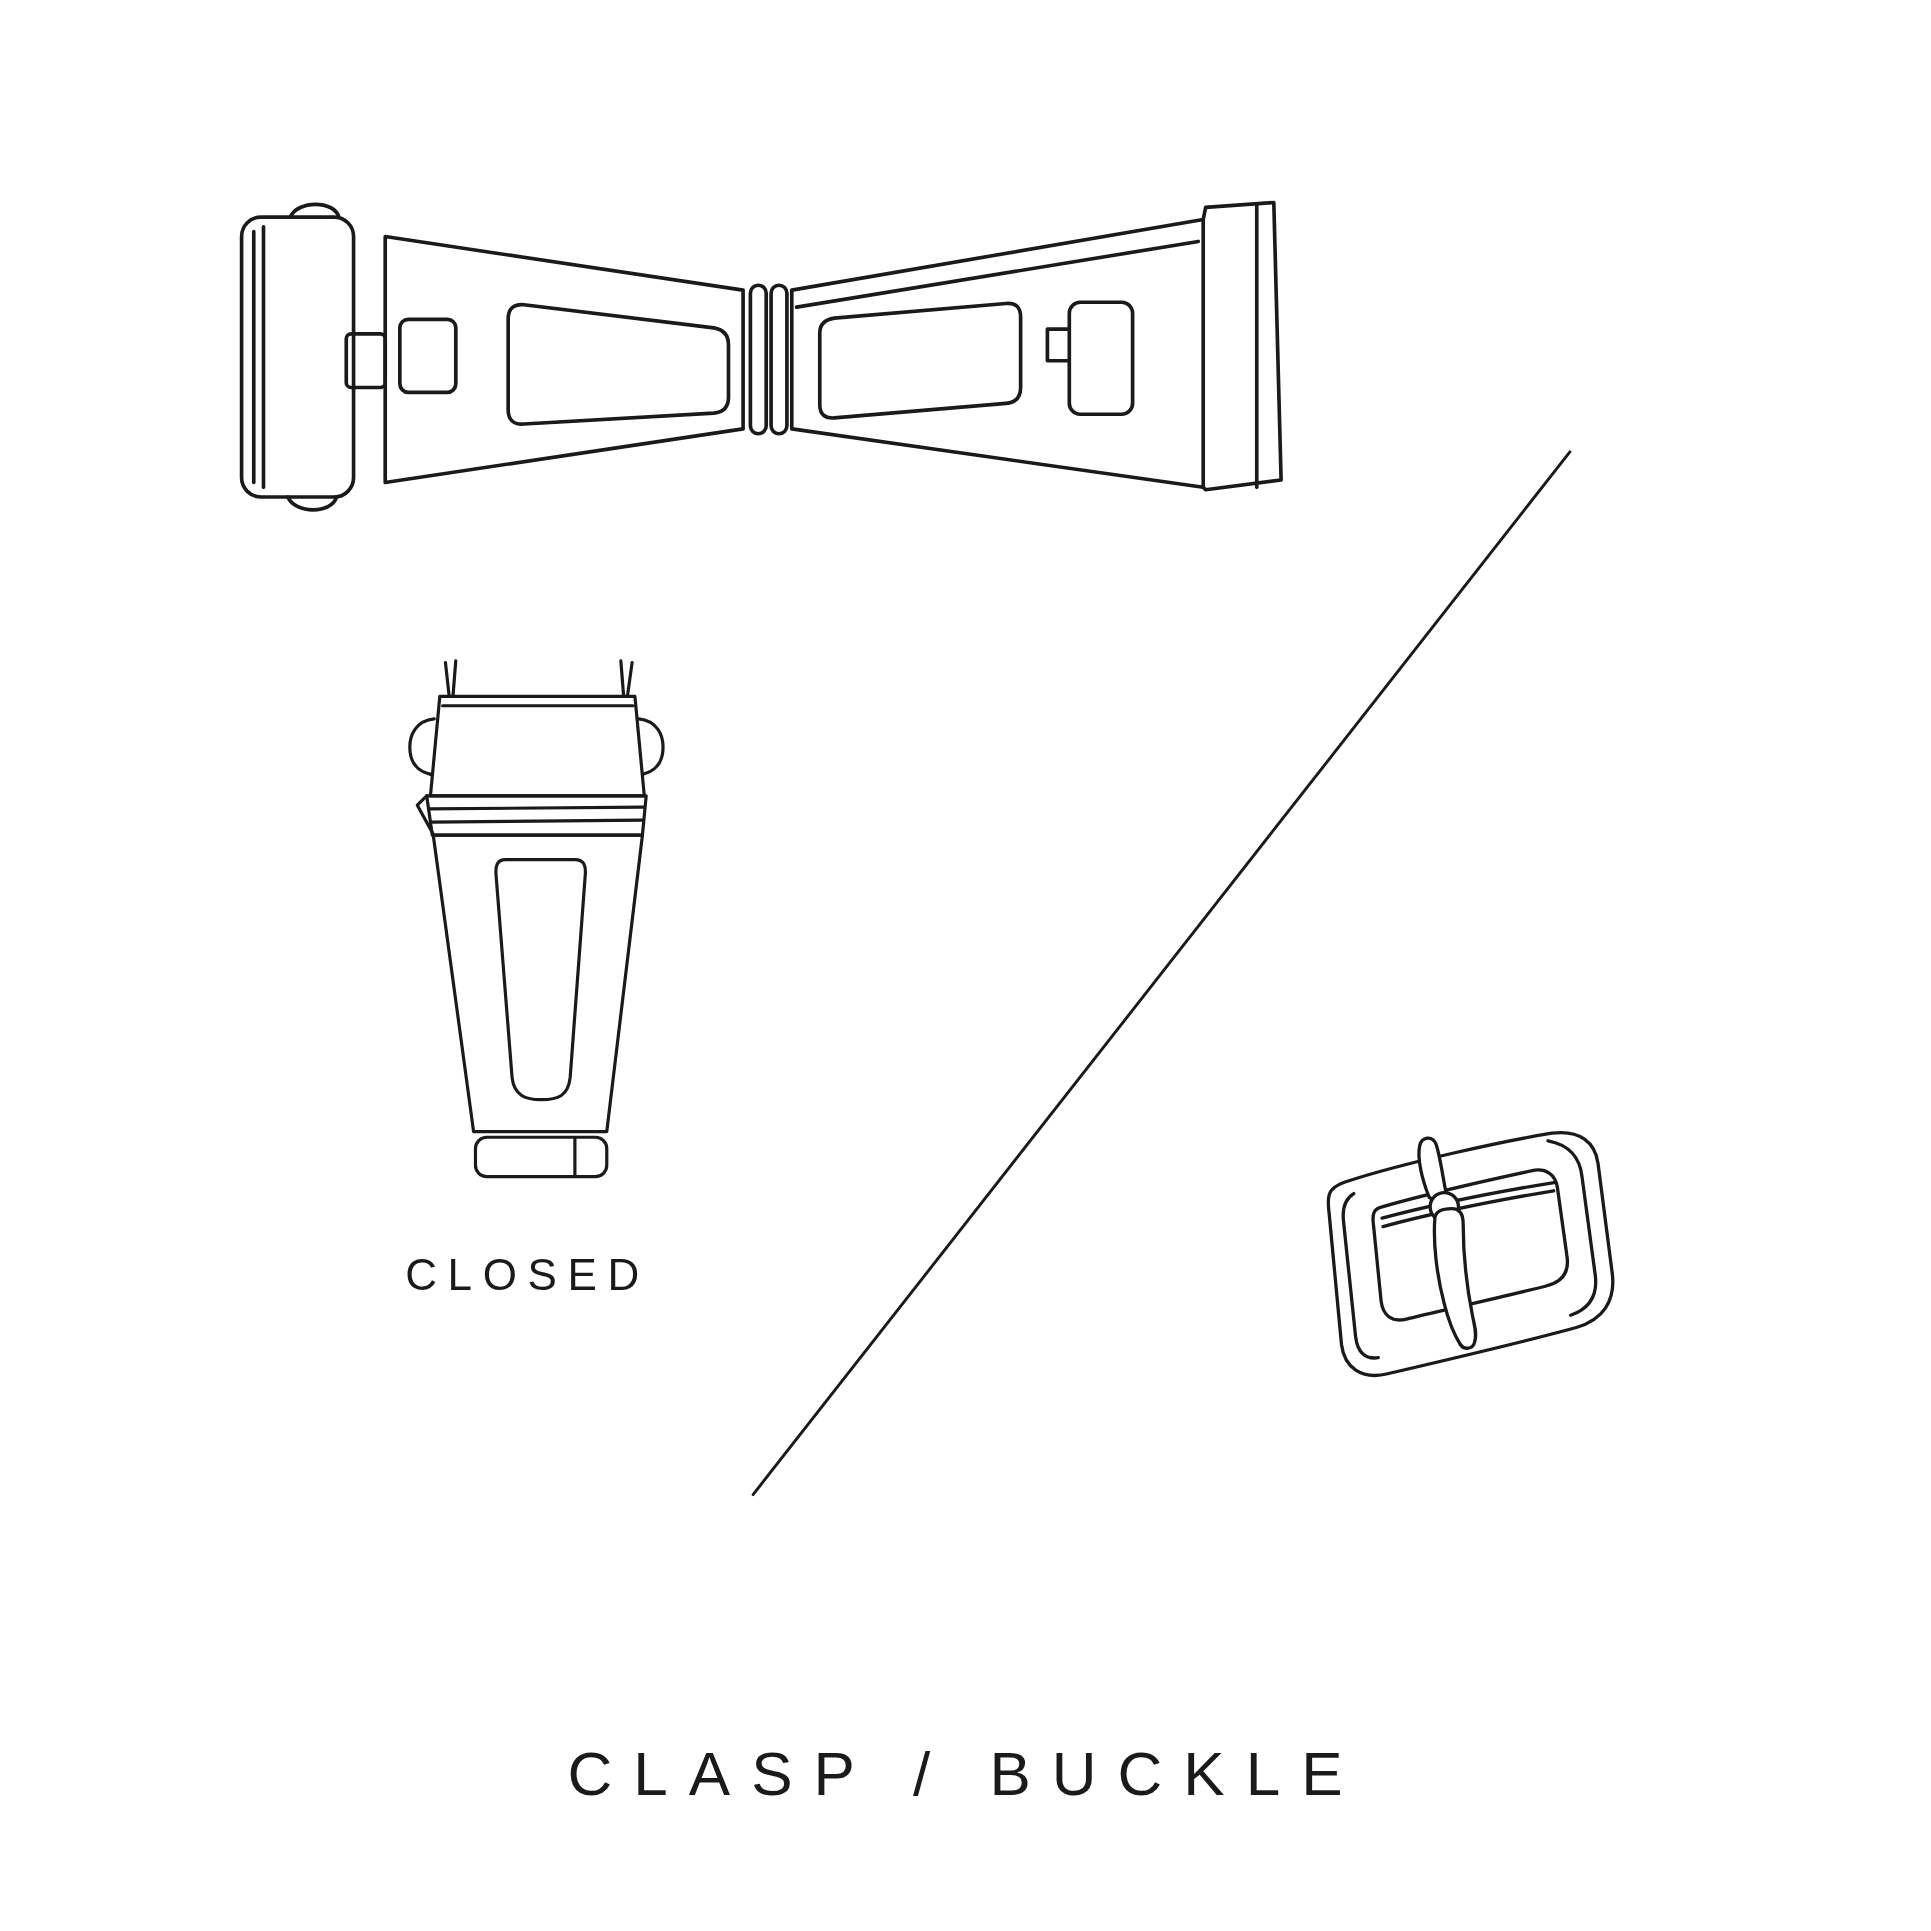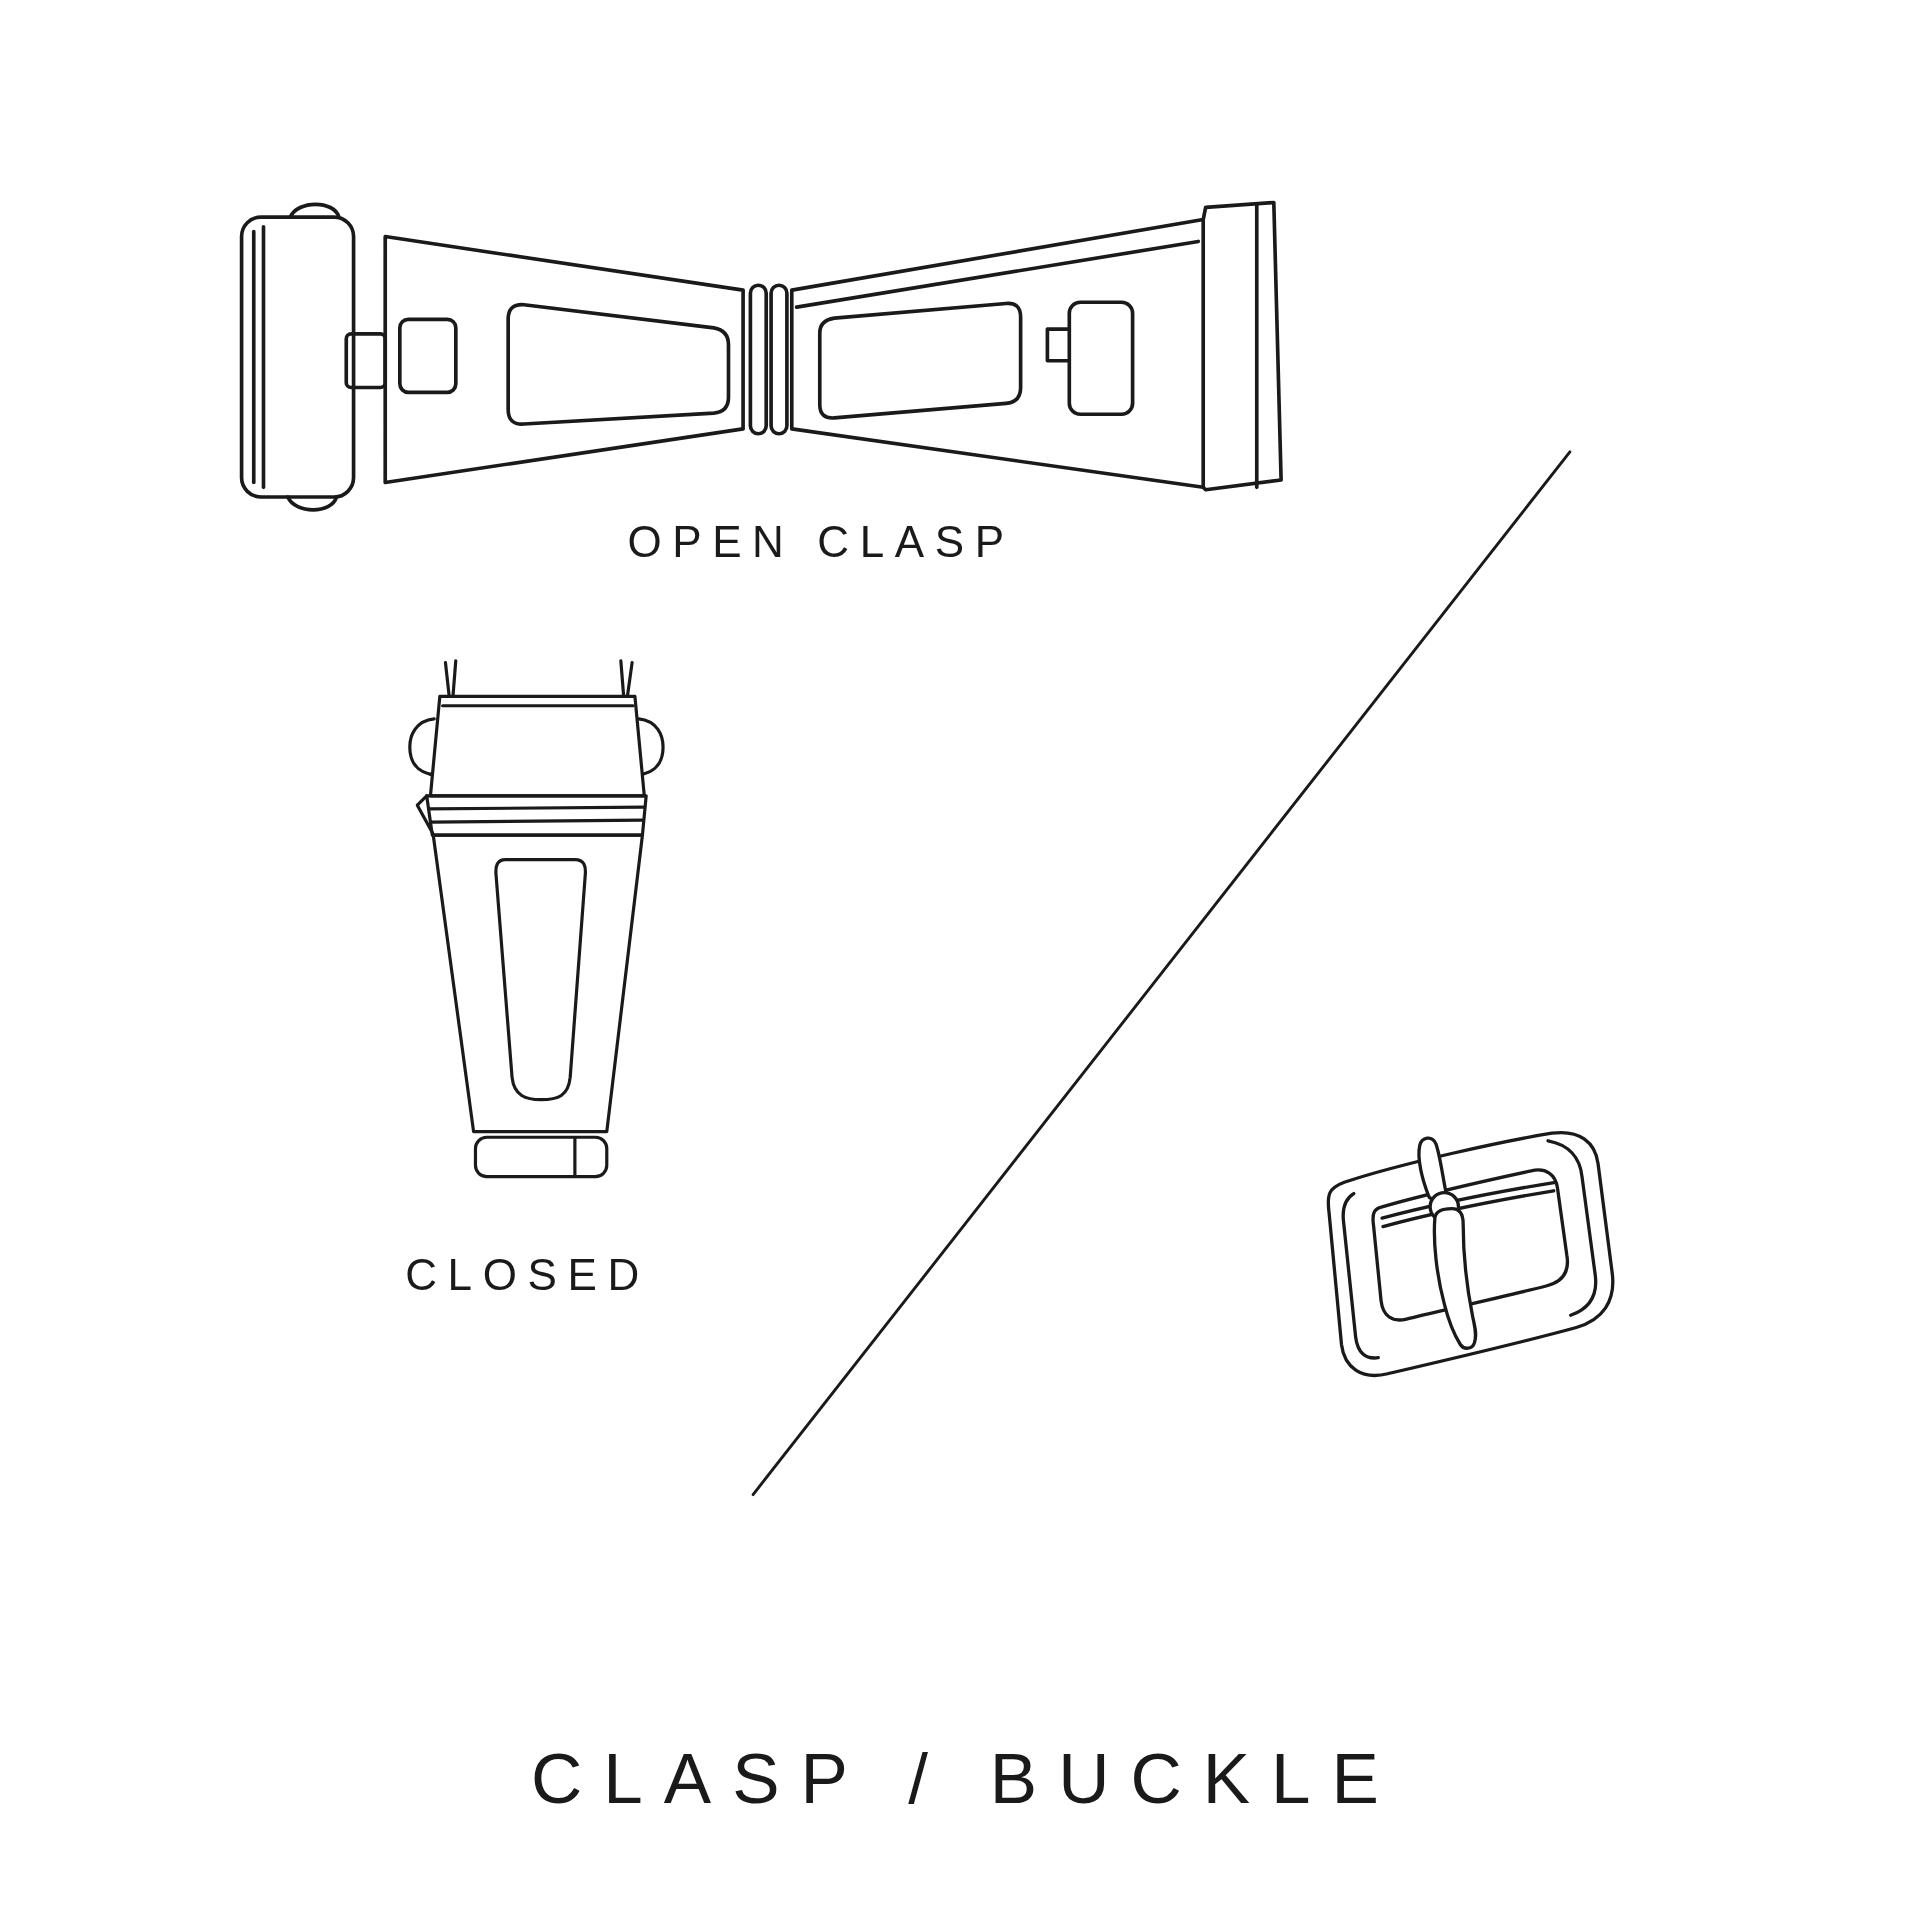--- a/index.html
+++ b/index.html
@@ -32,21 +32,21 @@
     letter-spacing: 10.6px;
     font-weight: 400;
     color: var(--line, #1a1a1a);
     white-space: nowrap;
   }
   .title {
     position: absolute;
     left: 0;
     width: 1931px;
     text-align: center;
-    font-size: 71px;
+    font-size: 62px;
     letter-spacing: 21px;
     font-weight: 500;
     color: var(--line, #1a1a1a);
     white-space: nowrap;
   }
 </style>
 </head>
 <body>
 
 <div class="canvas">
@@ -73,21 +73,20 @@
       <path d="M 476,102 L 806,48"></path>
       <path d="M 507,111 Q 495,113 495,123 L 495,182 Q 495,194 507,193 L 648,181 Q 660,180 660,168 L 660,110 Q 660,98 648,99 Z"></path>
       <rect x="700" y="98" width="52" height="92" rx="9"></rect>
       <path d="M 700,120 L 682,120 L 682,146 L 700,146"></path>
 
       <path d="M 810,30 L 812,20 L 868,16 L 874,244 L 812,252 L 810,250"></path>
       <path d="M 854,18 V 250"></path>
     </svg>
   </div>
 
-  <div class="caption" style="left:454px; top:517px; width:734px;">OPEN CLASP</div>
 
   <div class="abs" style="left:391px; top:657px; width:319px; height:544px;">
     <svg viewBox="0 0 340 580" width="319" height="544" stroke-width="3.4">
 
       <path d="M 58,6 L 62,42"></path>
         <path d="M 69,4 L 66,42"></path>
       <path d="M 245,4 L 248,42"></path>
         <path d="M 257,6 L 252,42"></path>
 
       <path d="M 46,66 C 26,68 20,84 20,96 C 20,110 26,124 48,126"></path>

